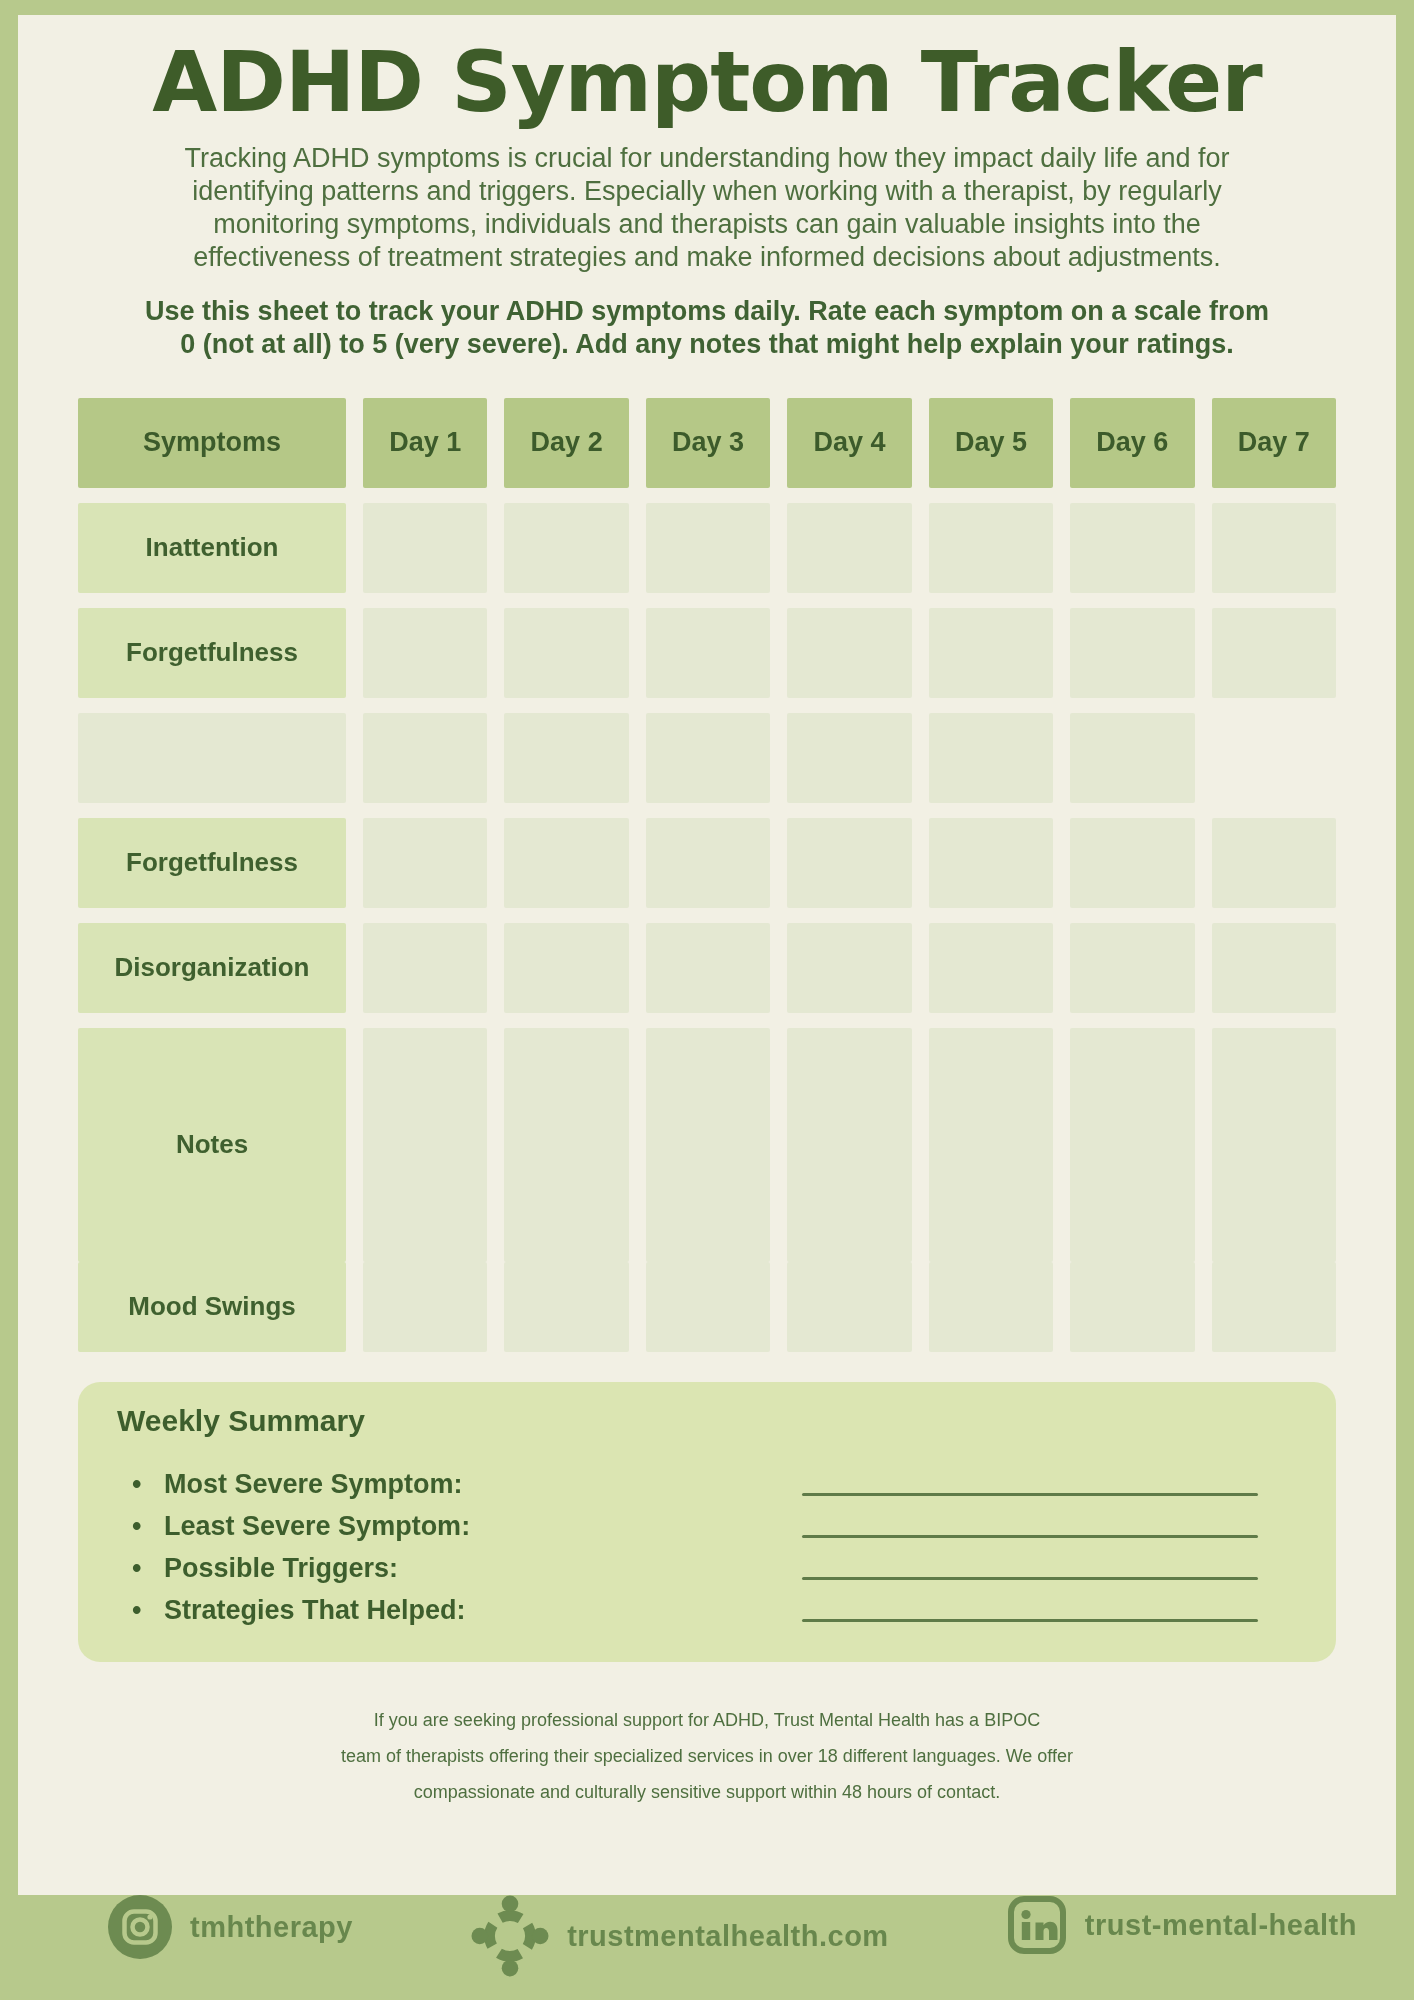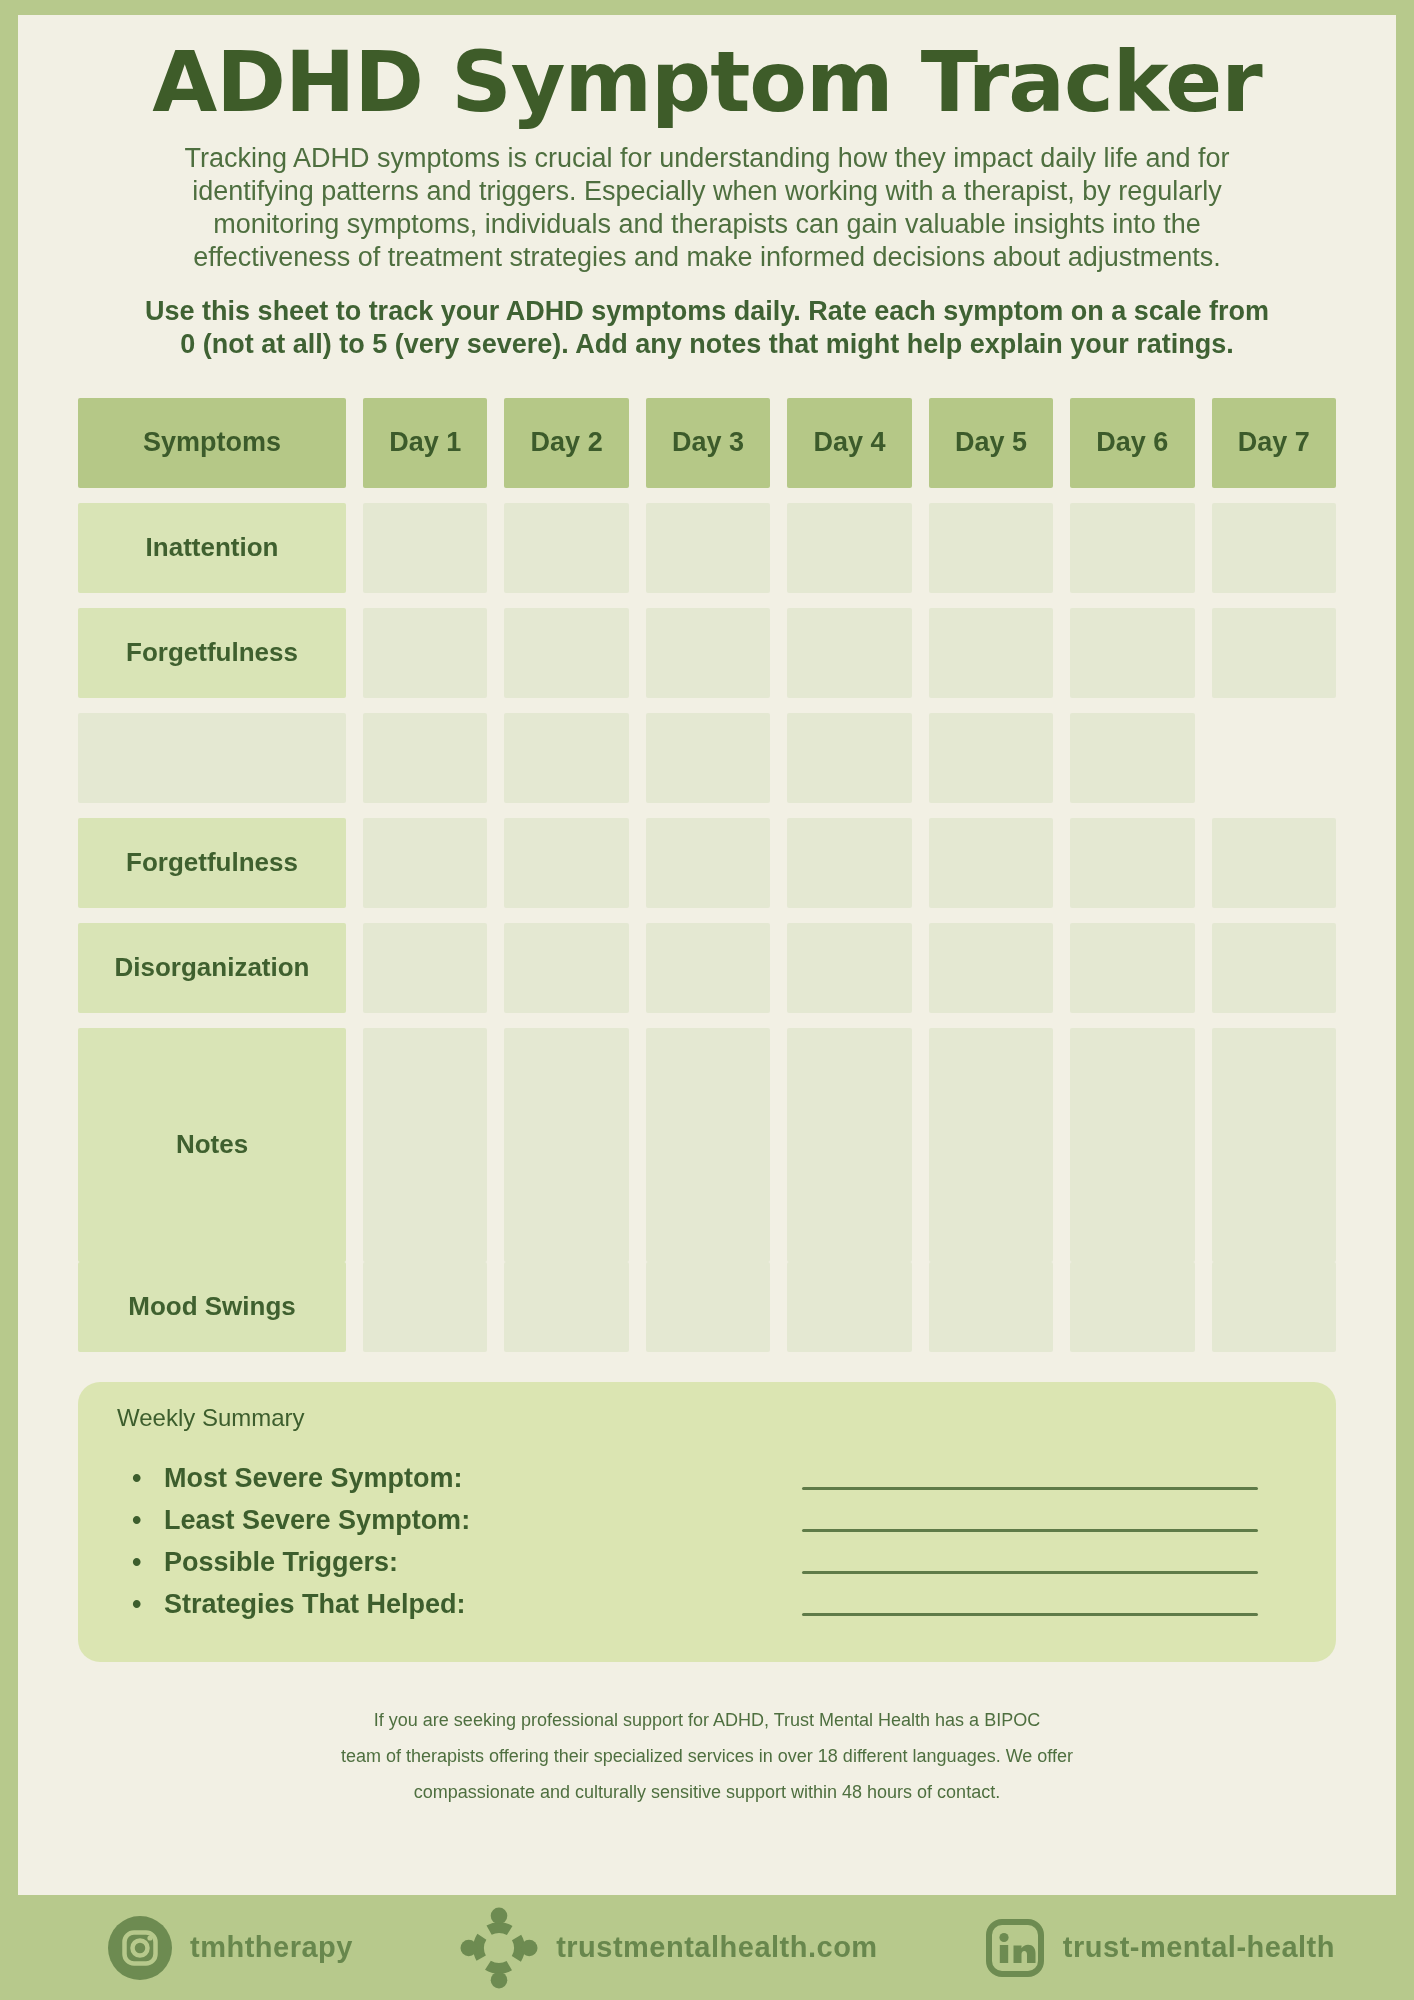--- a/index.html
+++ b/index.html
@@ -83,22 +83,22 @@
   .notes-row { margin-bottom:0; }
 
   .summary {
     width:1258px; height:280px;
     margin:30px auto 0;
     background:#dbe5b2;
     border-radius:22px;
     padding:22px 78px 0 54px;
   }
   .summary h2 {
-    font-size:24px;
-    font-weight:normal;
+    font-size:30px;
+    font-weight:bold;
     color:#3d5e2d;
     margin-left:-15px;
   }
   .summary ul { list-style:none; margin-top:26px; }
   .summary li {
     display:flex; align-items:center;
     height:42px;
     font-size:27px; font-weight:bold;
     color:#3d5e2d;
   }
@@ -117,22 +117,22 @@
     text-align:center;
     white-space:pre-line;
     font-size:18px;
     line-height:36px;
     color:#4e6f3f;
   }
 
   .footer {
     position:absolute; left:0; bottom:0;
     width:1414px; height:105px;
-    display:flex; align-items:center; justify-content:space-between;
-    padding:0 79px 0 108px;
+    display:flex; align-items:flex-start; justify-content:space-between;
+    padding:0 57px 0 108px;
   }
   .fgroup { display:flex; align-items:center; gap:18px; }
   .flabel {
     font-size:29px; font-weight:bold;
     color:#68874d;
     letter-spacing:0.5px;
   }
   .fgroup svg { display:block; }
 </style>
 </head>

